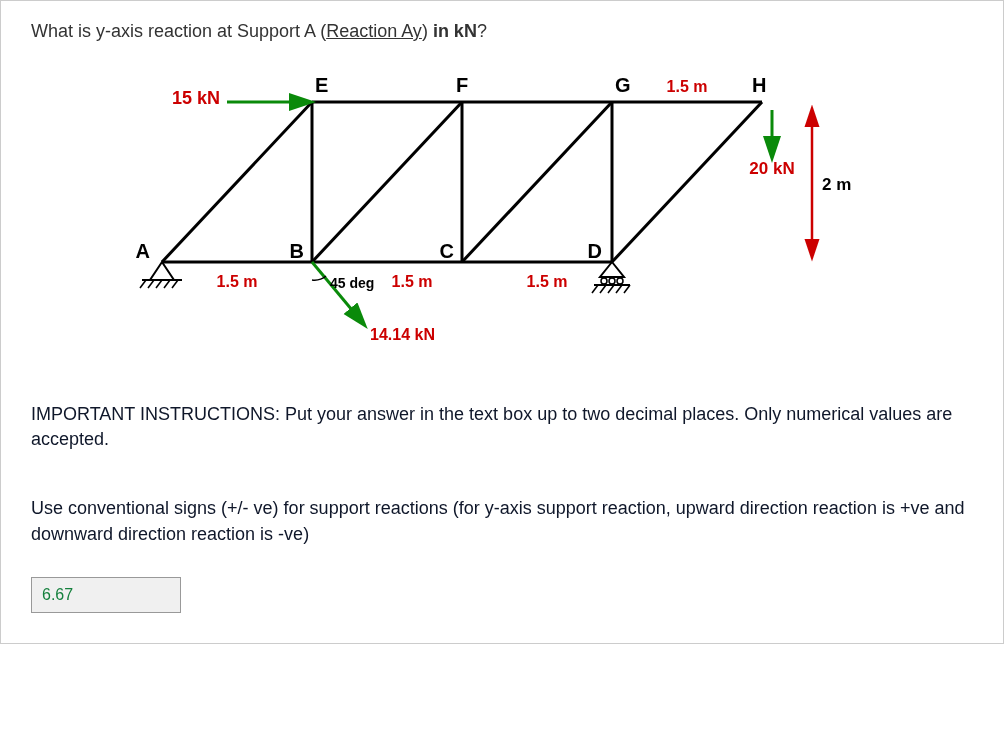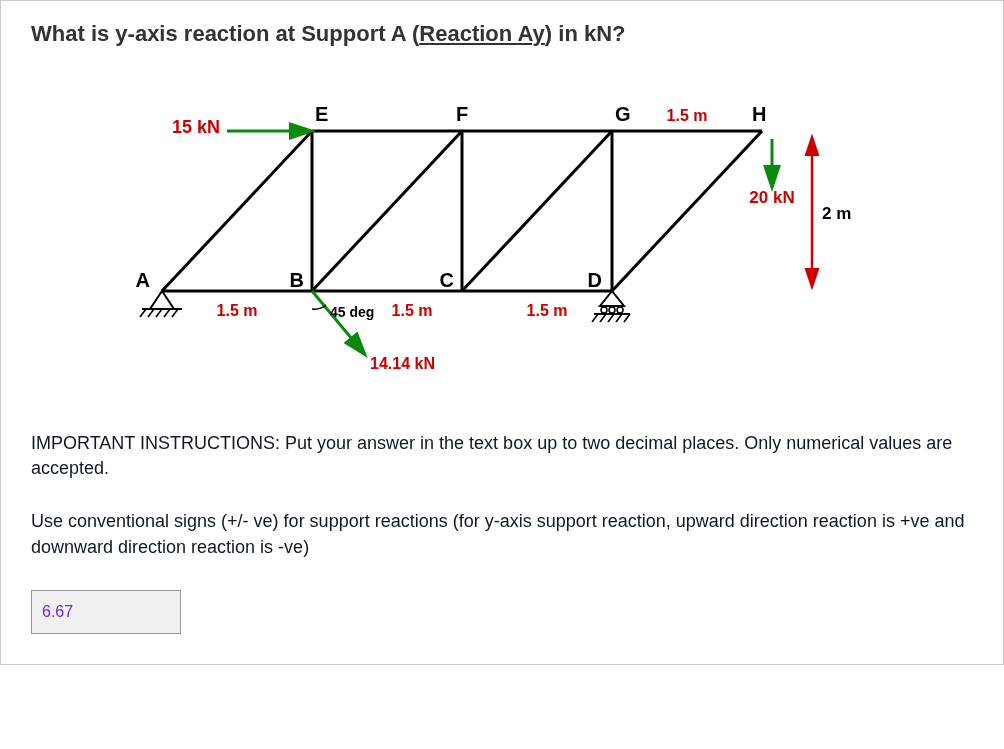--- a/index.html
+++ b/index.html
@@ -8,48 +8,47 @@
     background: #fff;
     color: #333;
   }
   .container {
     width: 1004px;
     box-sizing: border-box;
     border: 1px solid #ccc;
     padding: 20px 30px 30px 30px;
   }
   .question {
-    font-size: 22px;
+    font-size: 18px;
     color: #333;
-    margin-bottom: 44px;
-    font-weight: bold;
+    margin-bottom: 20px;
   }
   .question .underline {
     text-decoration: underline;
   }
   .figure-wrap {
     width: 780px;
     margin: 0 auto 40px auto;
   }
   svg { display: block; }
   .instructions {
     font-size: 18px;
     color: #0f172a;
     margin-top: 20px;
     line-height: 1.4;
   }
   .answer-box {
     margin-top: 30px;
     width: 150px;
-    height: 44px;
+    height: 36px;
     border: 1px solid #999;
     background: #f0f0f0;
     padding: 0 10px;
     font-size: 16px;
-    color: #6d28d9;
+    color: #15803d;
     box-sizing: border-box;
   }
 </style>
 </head>
 <body>
 
 <div class="container">
 
   <div class="question">
     <span>What is y-axis reaction at Support A (</span><span class="underline">Reaction Ay</span>)<strong> in kN</strong><span>?</span>
@@ -130,17 +129,17 @@
       <text x="640" y="30" font-size="20" font-weight="bold" fill="#000">H</text>
 
       <text x="125" y="225" font-size="16" font-weight="bold" fill="#c00" text-anchor="middle">1.5 m</text>
       <text x="300" y="225" font-size="16" font-weight="bold" fill="#c00" text-anchor="middle">1.5 m</text>
       <text x="435" y="225" font-size="16" font-weight="bold" fill="#c00" text-anchor="middle">1.5 m</text>
       <text x="575" y="30" font-size="16" font-weight="bold" fill="#c00" text-anchor="middle">1.5 m</text>
     </svg>
   </div>
 
   <div class="instructions">IMPORTANT INSTRUCTIONS: Put your answer in the text box up to two decimal places. Only numerical values are accepted.</div>
-  <div class="instructions" style="margin-top:28px">Use conventional signs (+/- ve) for support reactions (for y-axis support reaction, upward direction reaction is +ve and downward direction reaction is -ve)</div>
+  <div class="instructions" style="margin-top:44px">Use conventional signs (+/- ve) for support reactions (for y-axis support reaction, upward direction reaction is +ve and downward direction reaction is -ve)</div>
 
   <input type="text" class="answer-box" value="6.67" style="">
 
 </div>
 
 </body></html>

